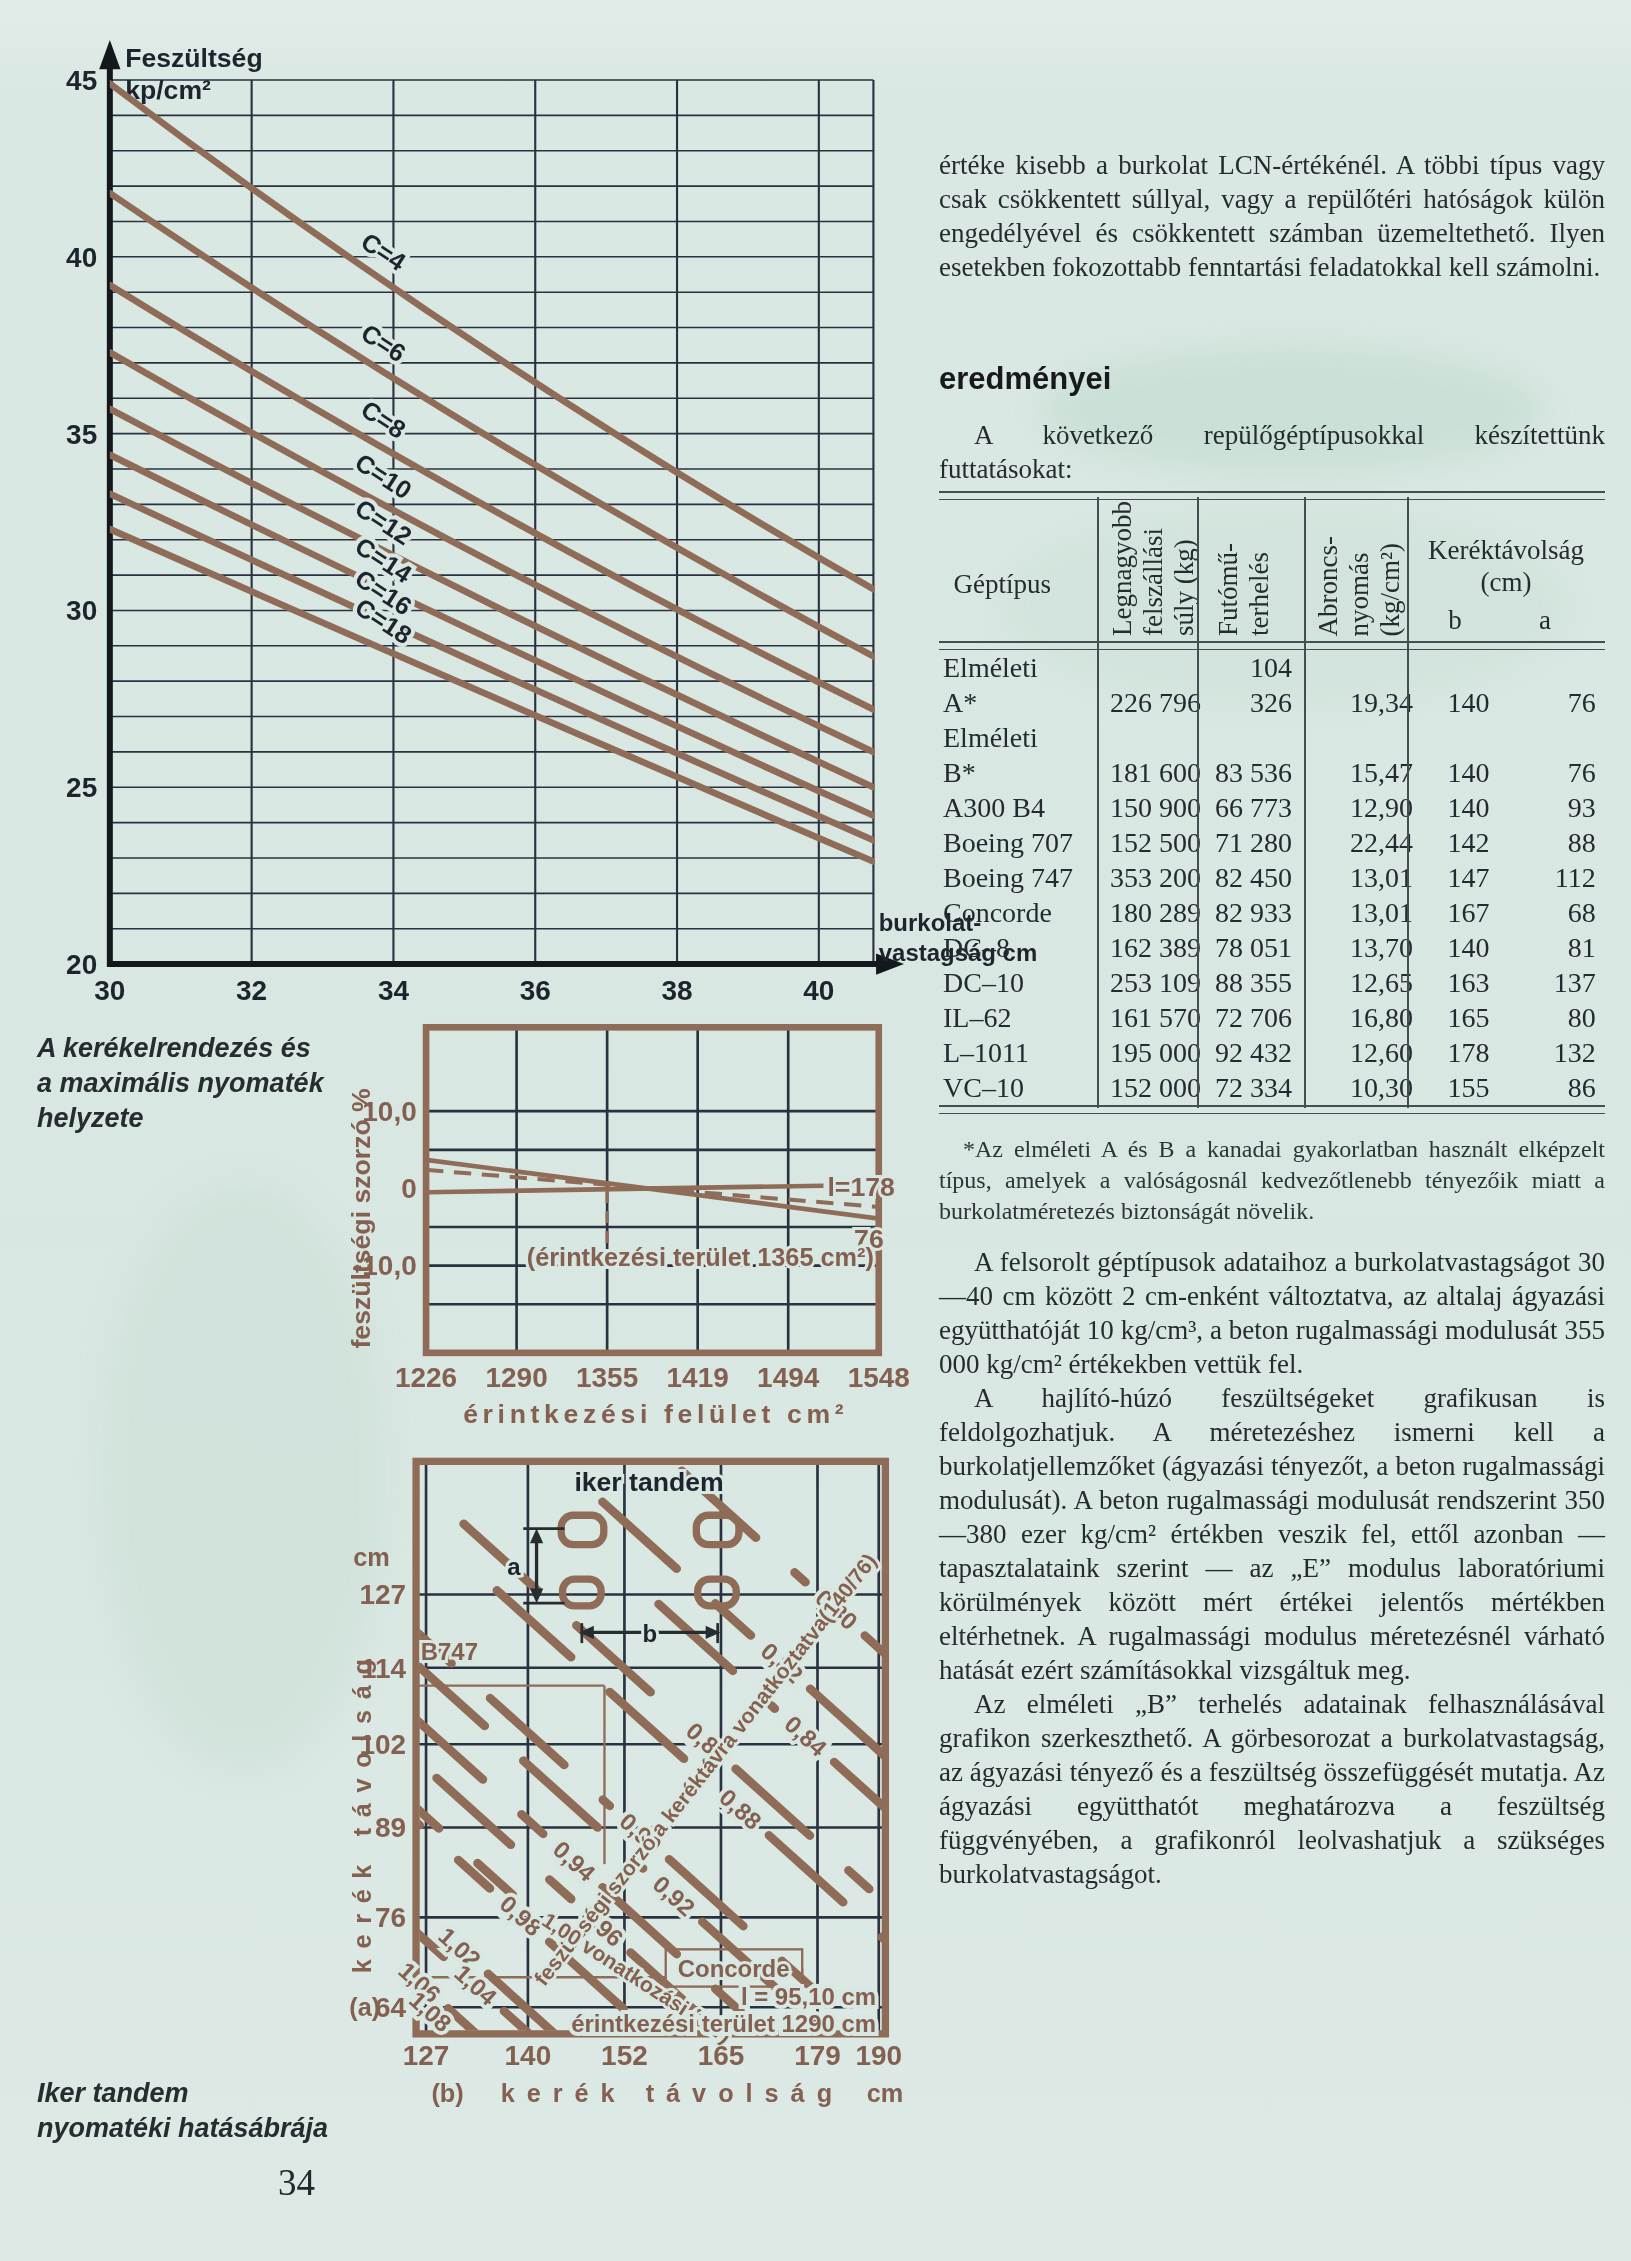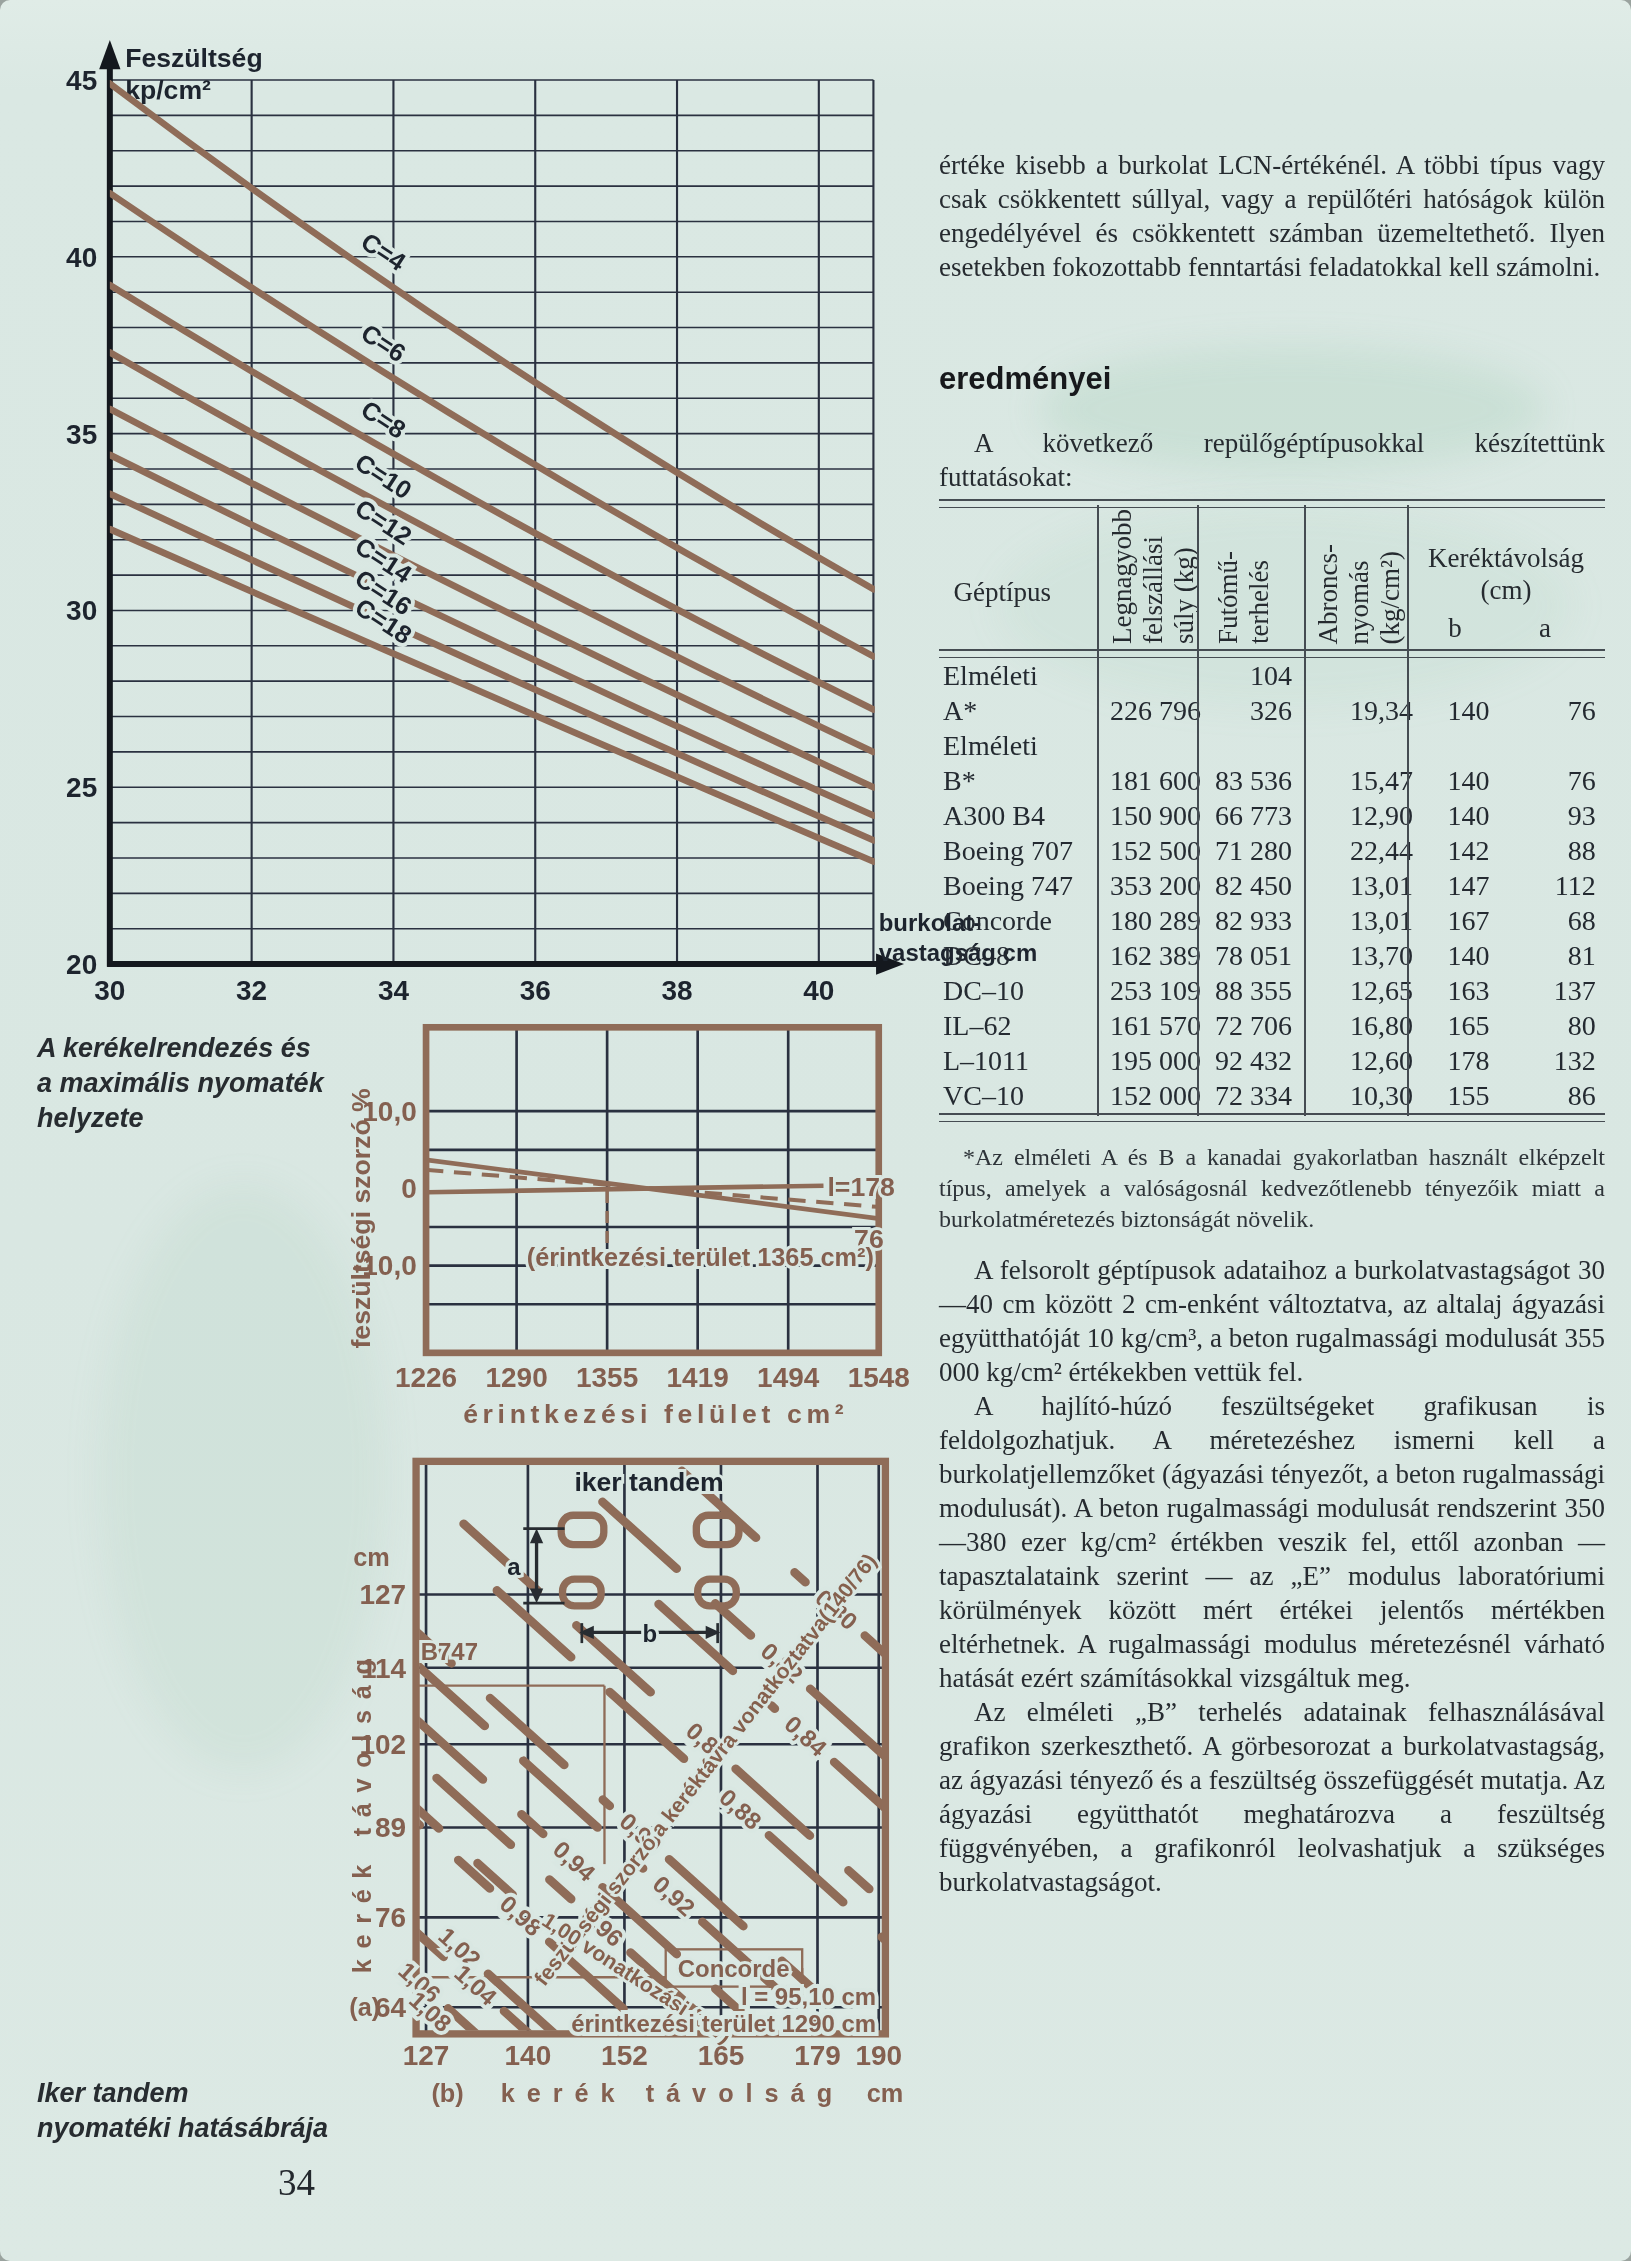--- a/index.html
+++ b/index.html
@@ -1,36 +1,36 @@
 <!DOCTYPE html>
 <html style="font-size:10.7px"><head>
 <meta charset="utf-8">
 <style>
   html,body{margin:0;padding:0;background:#9aa39f;}
   .page{position:relative;width:1631px;height:2261px;overflow:hidden;
         background:linear-gradient(180deg,#e0ece7 0%,#dae8e3 4%,#d9e7e2 55%,#dce9e4 100%);
-        font-family:"Liberation Sans",sans-serif;border-radius:10px;}
+        font-family:"Liberation Sans",sans-serif;}
   svg.layer{position:absolute;left:0;top:0;pointer-events:none;}
   
   .ghost{position:absolute;border-radius:50%;filter:blur(17.3px);pointer-events:none;}
   .g1{left:1039px;top:346px;width:506px;height:127px;background:rgba(125,185,150,.16);}
   .g2{left:100px;top:1185px;width:286px;height:586px;background:rgba(135,190,160,.10);}
   .g3{left:999px;top:506px;width:573px;height:200px;background:rgba(130,185,155,.08);}
   
   .cap{position:absolute;font:italic 700 27px/35px "Liberation Sans",sans-serif;color:#272c30;
        white-space:pre-line;}
   .cap1{left:37px;top:1031px;}
   .cap2{left:37px;top:2076px;}
   .pageno{position:absolute;left:278px;top:2161px;font:400 37px "Liberation Serif",serif;color:#23282d;}
   
   .col{position:absolute;left:939px;top:148px;width:666px;color:#262b30;}
   .col p{margin:0;font:400 27px/34px "Liberation Serif",serif;text-align:justify;}
   .col p.lede{margin:0;}
   .col h2{margin:36px 0 0 0;font:700 31px/39px "Liberation Sans",sans-serif;color:#17191c;}
-  .col p.intro{margin-top:28px;text-indent:35px;}
+  .col p.intro{margin-top:20px;text-indent:35px;}
   .col p.ind{text-indent:35px;}
   .col p.b1{margin-top:17.3px;}
   .fnote{margin-top:20px !important;font:400 24px/31px "Liberation Serif",serif !important;
          color:#2e3439;text-indent:24px;}
   
   .tbl{position:relative;margin-top:5.3px;width:666px;}
   .rule-d{height:6px;border-top:2px solid #454c52;border-bottom:1.3px solid #454c52;}
   .thead{position:relative;height:141px;}
   .thead .hlab{position:absolute;font:400 27px/31px "Liberation Serif",serif;color:#262b30;}
   .vwrap{position:absolute;bottom:5.3px;}

